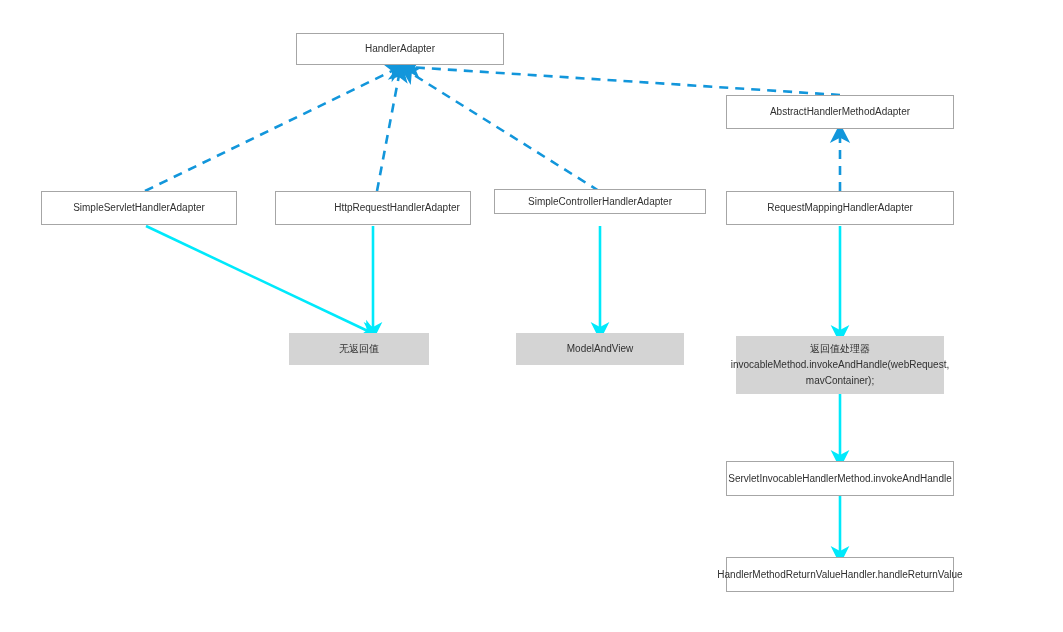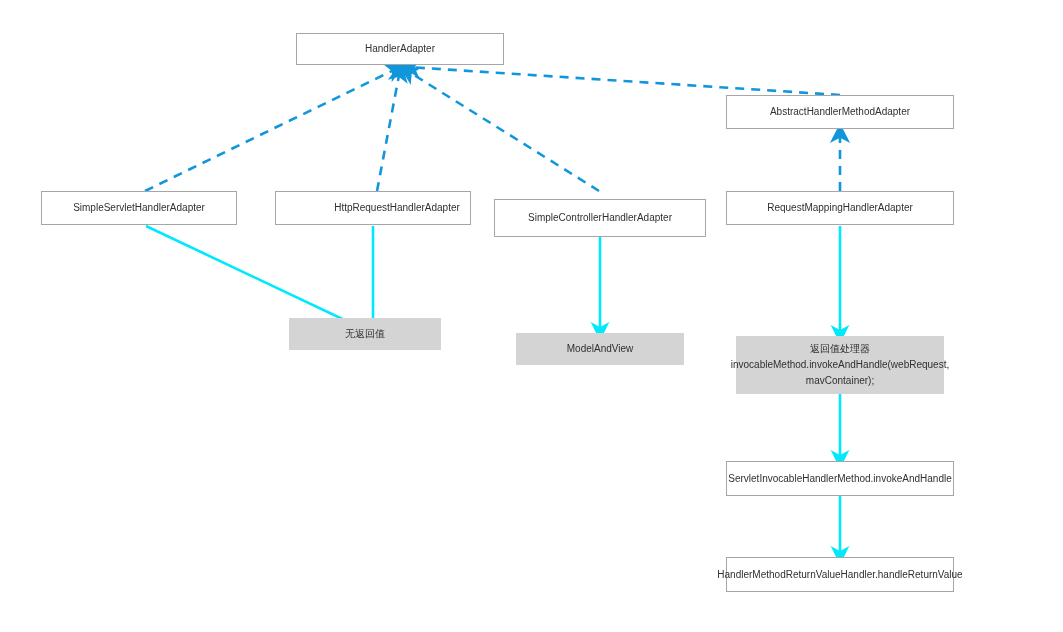--- a/index.html
+++ b/index.html
@@ -108,27 +108,27 @@
       </div>
       <div class="node klass" style="left: 726px; top: 95px; width: 228px; height: 34px;">
         <span class="node-label">AbstractHandlerMethodAdapter</span>
       </div>
       <div class="node klass" style="left: 41px; top: 191px; width: 196px; height: 34px;">
         <span class="node-label">SimpleServletHandlerAdapter</span>
       </div>
       <div class="node klass" style="left: 275px; top: 191px; width: 196px; height: 34px; padding-left: 48px;">
         <span class="node-label">HttpRequestHandlerAdapter</span>
       </div>
-      <div class="node klass" style="left: 494px; top: 199px; width: 212px; height: 38px; justify-content: center;">
+      <div class="node klass" style="left: 494px; top: 189px; width: 212px; height: 25px; justify-content: center;">
         <span class="node-label">SimpleControllerHandlerAdapter</span>
       </div>
       <div class="node klass" style="left: 726px; top: 191px; width: 228px; height: 34px;">
         <span class="node-label">RequestMappingHandlerAdapter</span>
       </div>
-      <div class="node gray" style="left: 289px; top: 318px; width: 152px; height: 32px;">
+      <div class="node gray" style="left: 289px; top: 333px; width: 140px; height: 32px;">
         <span class="node-label">无返回值</span>
       </div>
       <div class="node gray" style="left: 516px; top: 333px; width: 168px; height: 32px;">
         <span class="node-label">ModelAndView</span>
       </div>
       <div class="node gray" style="left: 736px; top: 336px; width: 208px; height: 58px;">
         <span class="node-label">返回值处理器
 invocableMethod.invokeAndHandle(webRequest, mavContainer);</span>
       </div>
       <div class="node klass" style="left: 726px; top: 461px; width: 228px; height: 35px;">

